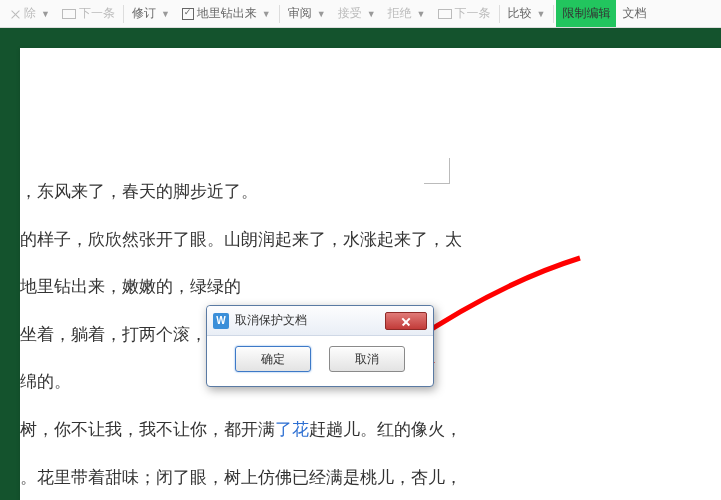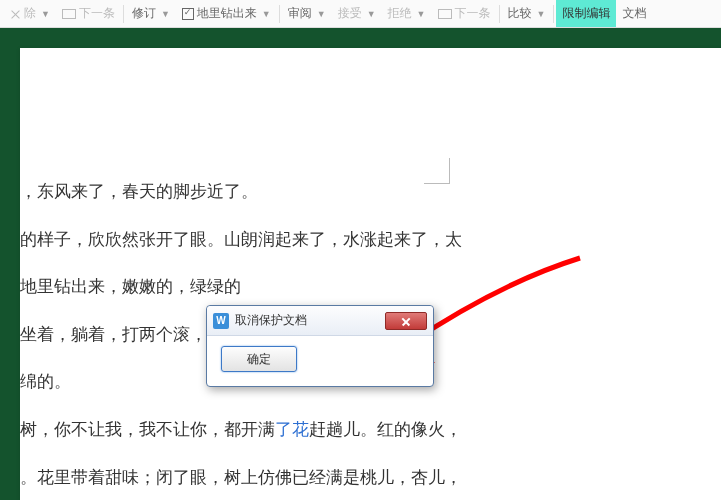--- a/index.html
+++ b/index.html
@@ -23,21 +23,21 @@
   }
   .tb-item {
     display: flex;
     align-items: center;
     padding: 0 6px;
     height: 100%;
     cursor: default;
     gap: 3px;
   }
   .tb-item.disabled { color: #bbb; }
-  .tb-item.highlight { background: #5eead4; color: #333; }
+  .tb-item.highlight { background: #22c55e; color: #333; }
   .tb-sep { width: 1px; height: 18px; background: #ddd; margin: 0 2px; }
   .dd { font-size: 9px; color: #999; margin-left: 2px; }
   .icon-sq-check { width: 12px; height: 12px; border: 1px solid currentColor; display: inline-block; position: relative; }
   .icon-sq-check::after { content:"✓"; position:absolute; font-size:9px; top:-2px; left:1px; }
   .icon-rect { width: 14px; height: 10px; border: 1px solid currentColor; display: inline-block; position: relative; }
   .icon-x { position: relative; width: 11px; height: 11px; display: inline-block; }
   .icon-x::before, .icon-x::after {
     content: ""; position: absolute; width: 100%; height: 1px; background: currentColor; top: 50%; left: 0;
   }
   .icon-x::before { transform: rotate(45deg); }
@@ -121,21 +121,21 @@
   .dlg-body { padding: 10px 14px 6px; font-size: 12px; color: #333; }
   .dlg-body label { display: block; margin-bottom: 4px; }
   .dlg-input {
     width: 100%; height: 22px;
     border: 1px solid #7a9ac7;
     padding: 0 4px;
     font-size: 12px;
     outline: none;
   }
   .dlg-actions {
-    display: flex; gap: 18px;
+    display: flex; justify-content: center; gap: 18px;
     padding: 10px 14px 14px;
   }
   .dlg-btn {
     width: 76px; height: 26px;
     border: 1px solid #8a8a8a;
     background: linear-gradient(#fdfdfd,#e3e3e3);
     border-radius: 3px;
     font-size: 12px;
     color: #333;
     cursor: default;
@@ -223,15 +223,16 @@
   <div class="dialog">
     <div class="dlg-title">
       <div class="app-icon">W</div>
       <span>取消保护文档</span>
       <div class="dlg-close">
         <span class="cx"></span>
       </div>
     </div>
     <div class="dlg-actions">
       <button class="dlg-btn primary">确定</button>
+      <button class="dlg-btn">取消</button>
     </div>
   </div>
 </div>
 
 </body></html>

